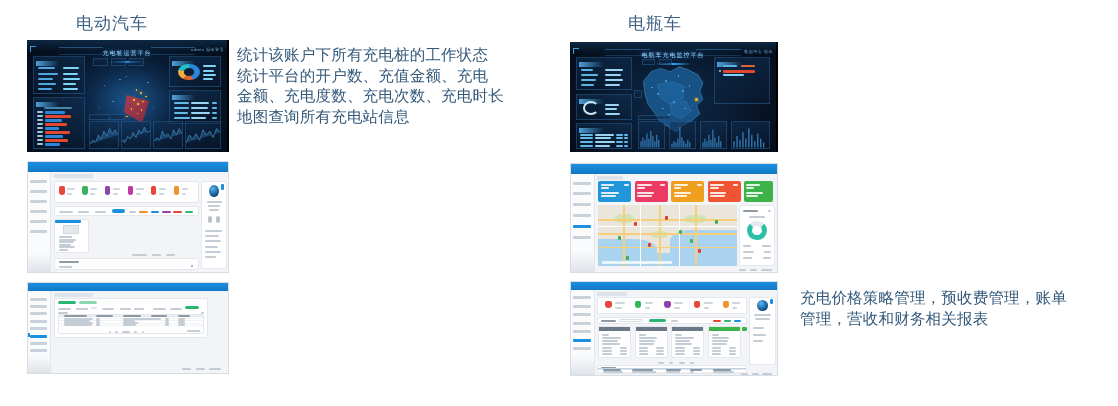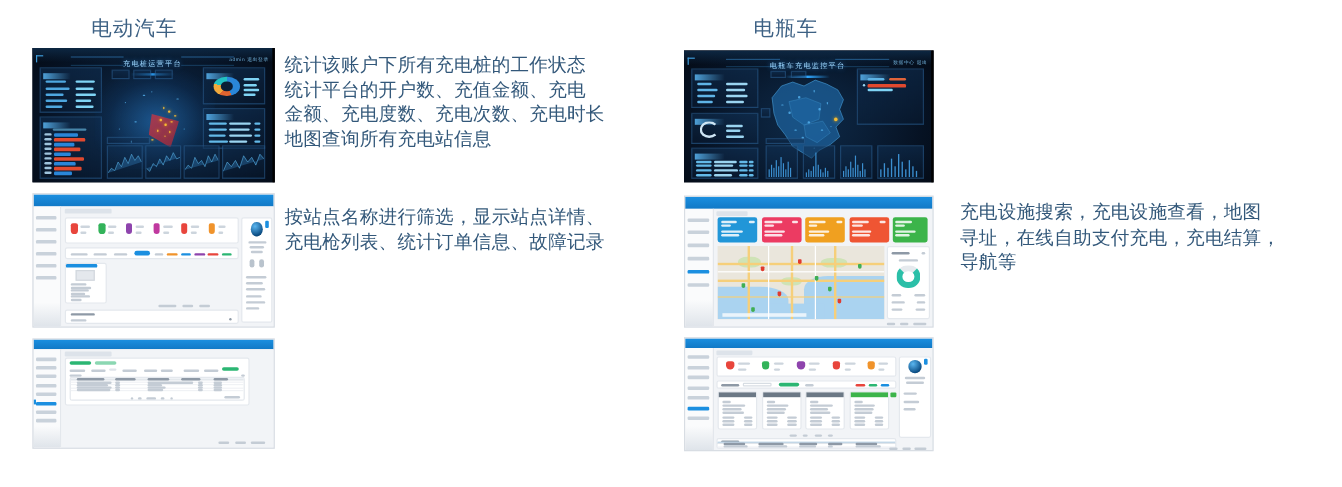--- a/index.html
+++ b/index.html
@@ -390,22 +390,20 @@
         <div class="cellbar" style="left:10%; top:56%; width:72%"></div>
         <div class="cellbar" style="left:10%; top:62%; width:60%"></div>
         <div class="cellbar" style="left:10%; top:68%; width:68%"></div>
         <div class="cellbar" style="left:10%; top:74%; width:56%"></div>
         <div class="cellbar" style="left:10%; top:80%; width:70%"></div>
         <div class="cellbar" style="left:10%; top:86%; width:48%"></div>
       </div>
     </div>
   </div>
 
-  <div class="desc" style="left:237px; top:172px; width:320px;">按站点名称进行筛选，显示站点详情、
-充电枪列表、统计订单信息、故障记录</div>
 
   <div class="shot light" style="left:27px; top:282px; width:202px; height:92px;">
     <div class="lt-head"></div>
     <div class="lt-logo"></div>
     <div class="lt-brand">充电桩运营平台</div>
     <div class="lt-usr"></div>
 
     <div class="lt-side">
       <div class="lt-sideitem" style="top:8%"></div>
       <div class="lt-sideitem" style="top:17%"></div>
@@ -745,23 +743,20 @@
         <div class="cellbar" style="left:10%; top:86%; width:26%"></div>
         <div class="cellbar" style="right:10%; top:86%; width:22%"></div>
       </div>
 
       <div class="cellbar" style="right:3%;  bottom:1.5%; width:6%"></div>
       <div class="cellbar" style="right:11%; bottom:1.5%; width:4%"></div>
       <div class="cellbar" style="right:17%; bottom:1.5%; width:4%"></div>
     </div>
   </div>
 
-  <div class="desc" style="left:800px; top:168px; width:305px;">充电设施搜索，充电设施查看，地图
-寻址，在线自助支付充电，充电结算，
-导航等</div>
 
   <div class="shot light" style="left:570px; top:281px; width:208px; height:95px;">
     <div class="lt-head"></div>
     <div class="lt-logo"></div>
     <div class="lt-brand">电瓶车充电运营平台</div>
     <div class="lt-usr"></div>
 
     <div class="lt-side">
       <div class="lt-sideitem" style="top:7%"></div>
       <div class="lt-sideitem" style="top:17%"></div>
@@ -902,14 +897,16 @@
         <div class="cellbar" style="left:10%; top:54%; width:54%"></div>
         <div class="cellbar" style="left:10%; top:64%; width:40%"></div>
       </div>
 
       <div class="cellbar" style="right:3%;  bottom:0.5%; width:5%"></div>
       <div class="cellbar" style="right:10%; bottom:0.5%; width:4%"></div>
       <div class="cellbar" style="right:16%; bottom:0.5%; width:4%"></div>
     </div>
   </div>
 
+  <div class="desc" style="left:800px; top:288px; width:305px;">充电价格策略管理，预收费管理，账单
+管理，营收和财务相关报表</div>
 
 </div>
 
 </body></html>

